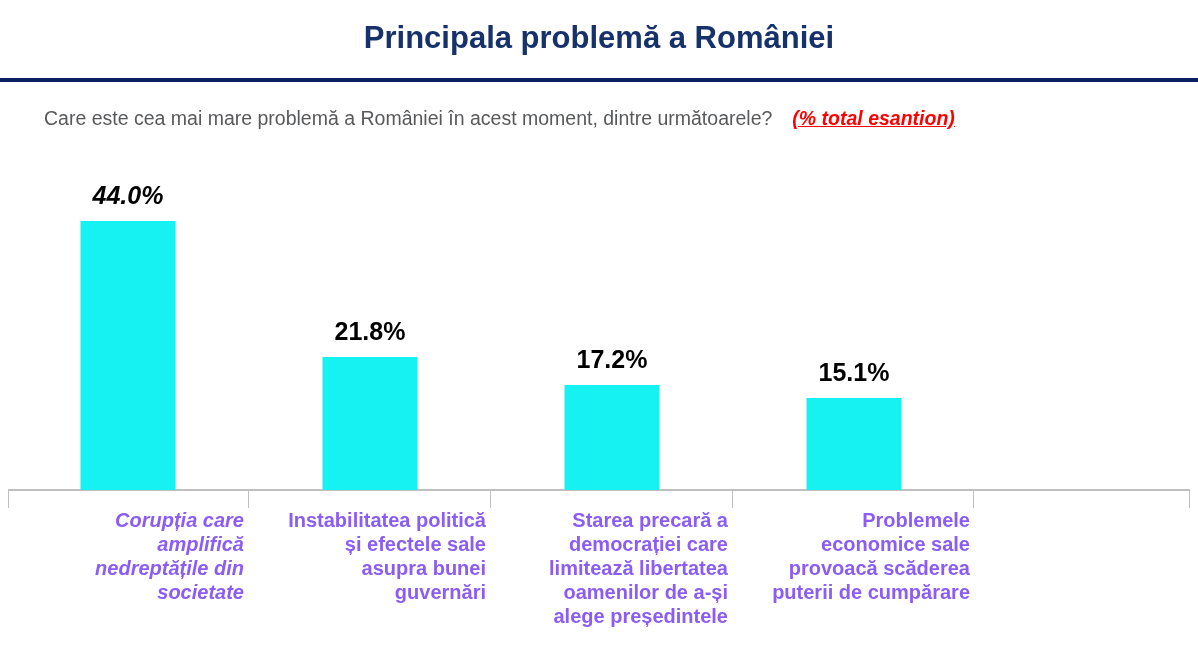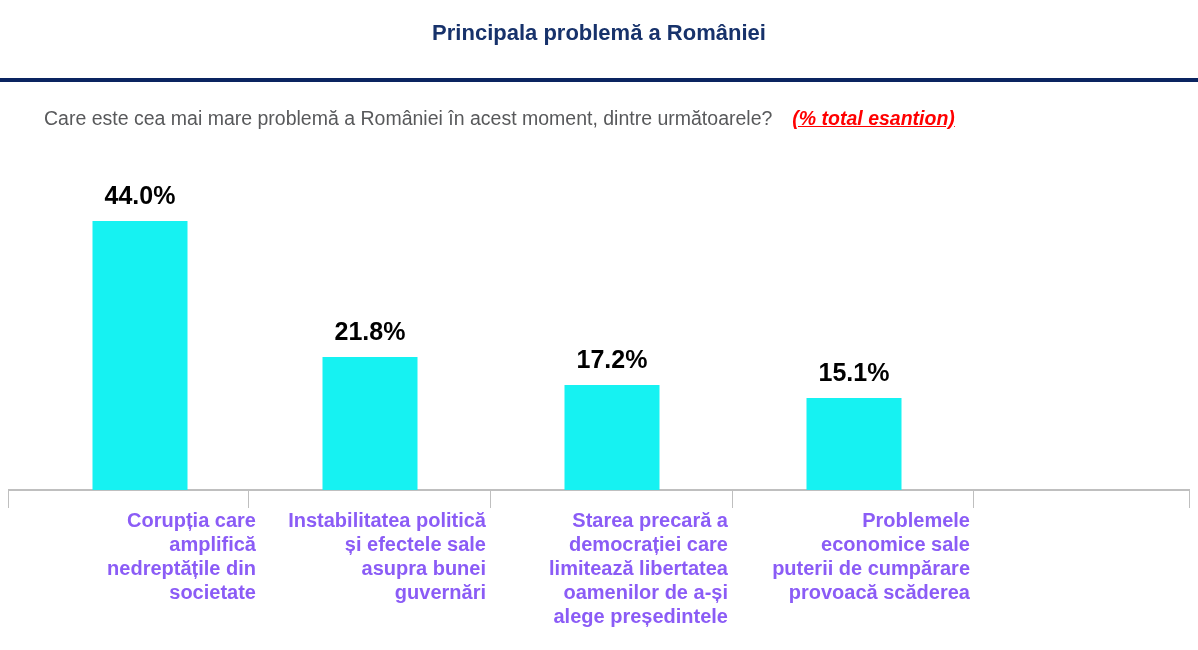--- a/index.html
+++ b/index.html
@@ -15,21 +15,21 @@
     position: relative;
   }
 
   
   .title {
     position: absolute;
     left: 0;
     top: 20px;
     width: 1198px;
     text-align: center;
-    font-size: 22px;
+    font-size: 31px;
     font-weight: bold;
     color: #17326B;
     letter-spacing: 0px;
     white-space: nowrap;
   }
   .title-rule {
     position: absolute;
     left: 0;
     top: 78px;
     width: 1198px;
@@ -127,21 +127,21 @@
   </div>
 
   <div class="axis-line"></div>
   <div class="tick" style="left:8px"></div>
   <div class="tick" style="left:248px"></div>
   <div class="tick" style="left:490px"></div>
   <div class="tick" style="left:732px"></div>
   <div class="tick" style="left:973px"></div>
   <div class="tick" style="left:1189px"></div>
 
-  <div class="bar-group" style="left:20px; width:240px;">
+  <div class="bar-group" style="left:8px; width:240px;font-style:italic;">
     <div class="bar-value" style="top:181px;">44.0%</div>
     <div class="bar" style="top:221px; height:269px;"></div>
     <div class="cat-label">
       <div>Corupția care</div>
       <div>amplifică</div>
       <div>nedreptățile din</div>
       <div>societate</div>
     </div>
   </div>
 
@@ -167,19 +167,19 @@
       <div>alege președintele</div>
     </div>
   </div>
 
   <div class="bar-group" style="left:734px; width:240px;">
     <div class="bar-value" style="top:358px;">15.1%</div>
     <div class="bar" style="top:398px; height:92px;"></div>
     <div class="cat-label">
       <div>Problemele</div>
       <div>economice sale</div>
+      <div>provoacă scăderea</div>
       <div>puterii de cumpărare</div>
-      <div>provoacă scăderea</div>
     </div>
   </div>
 
 
 </div>
 
 </body></html>

